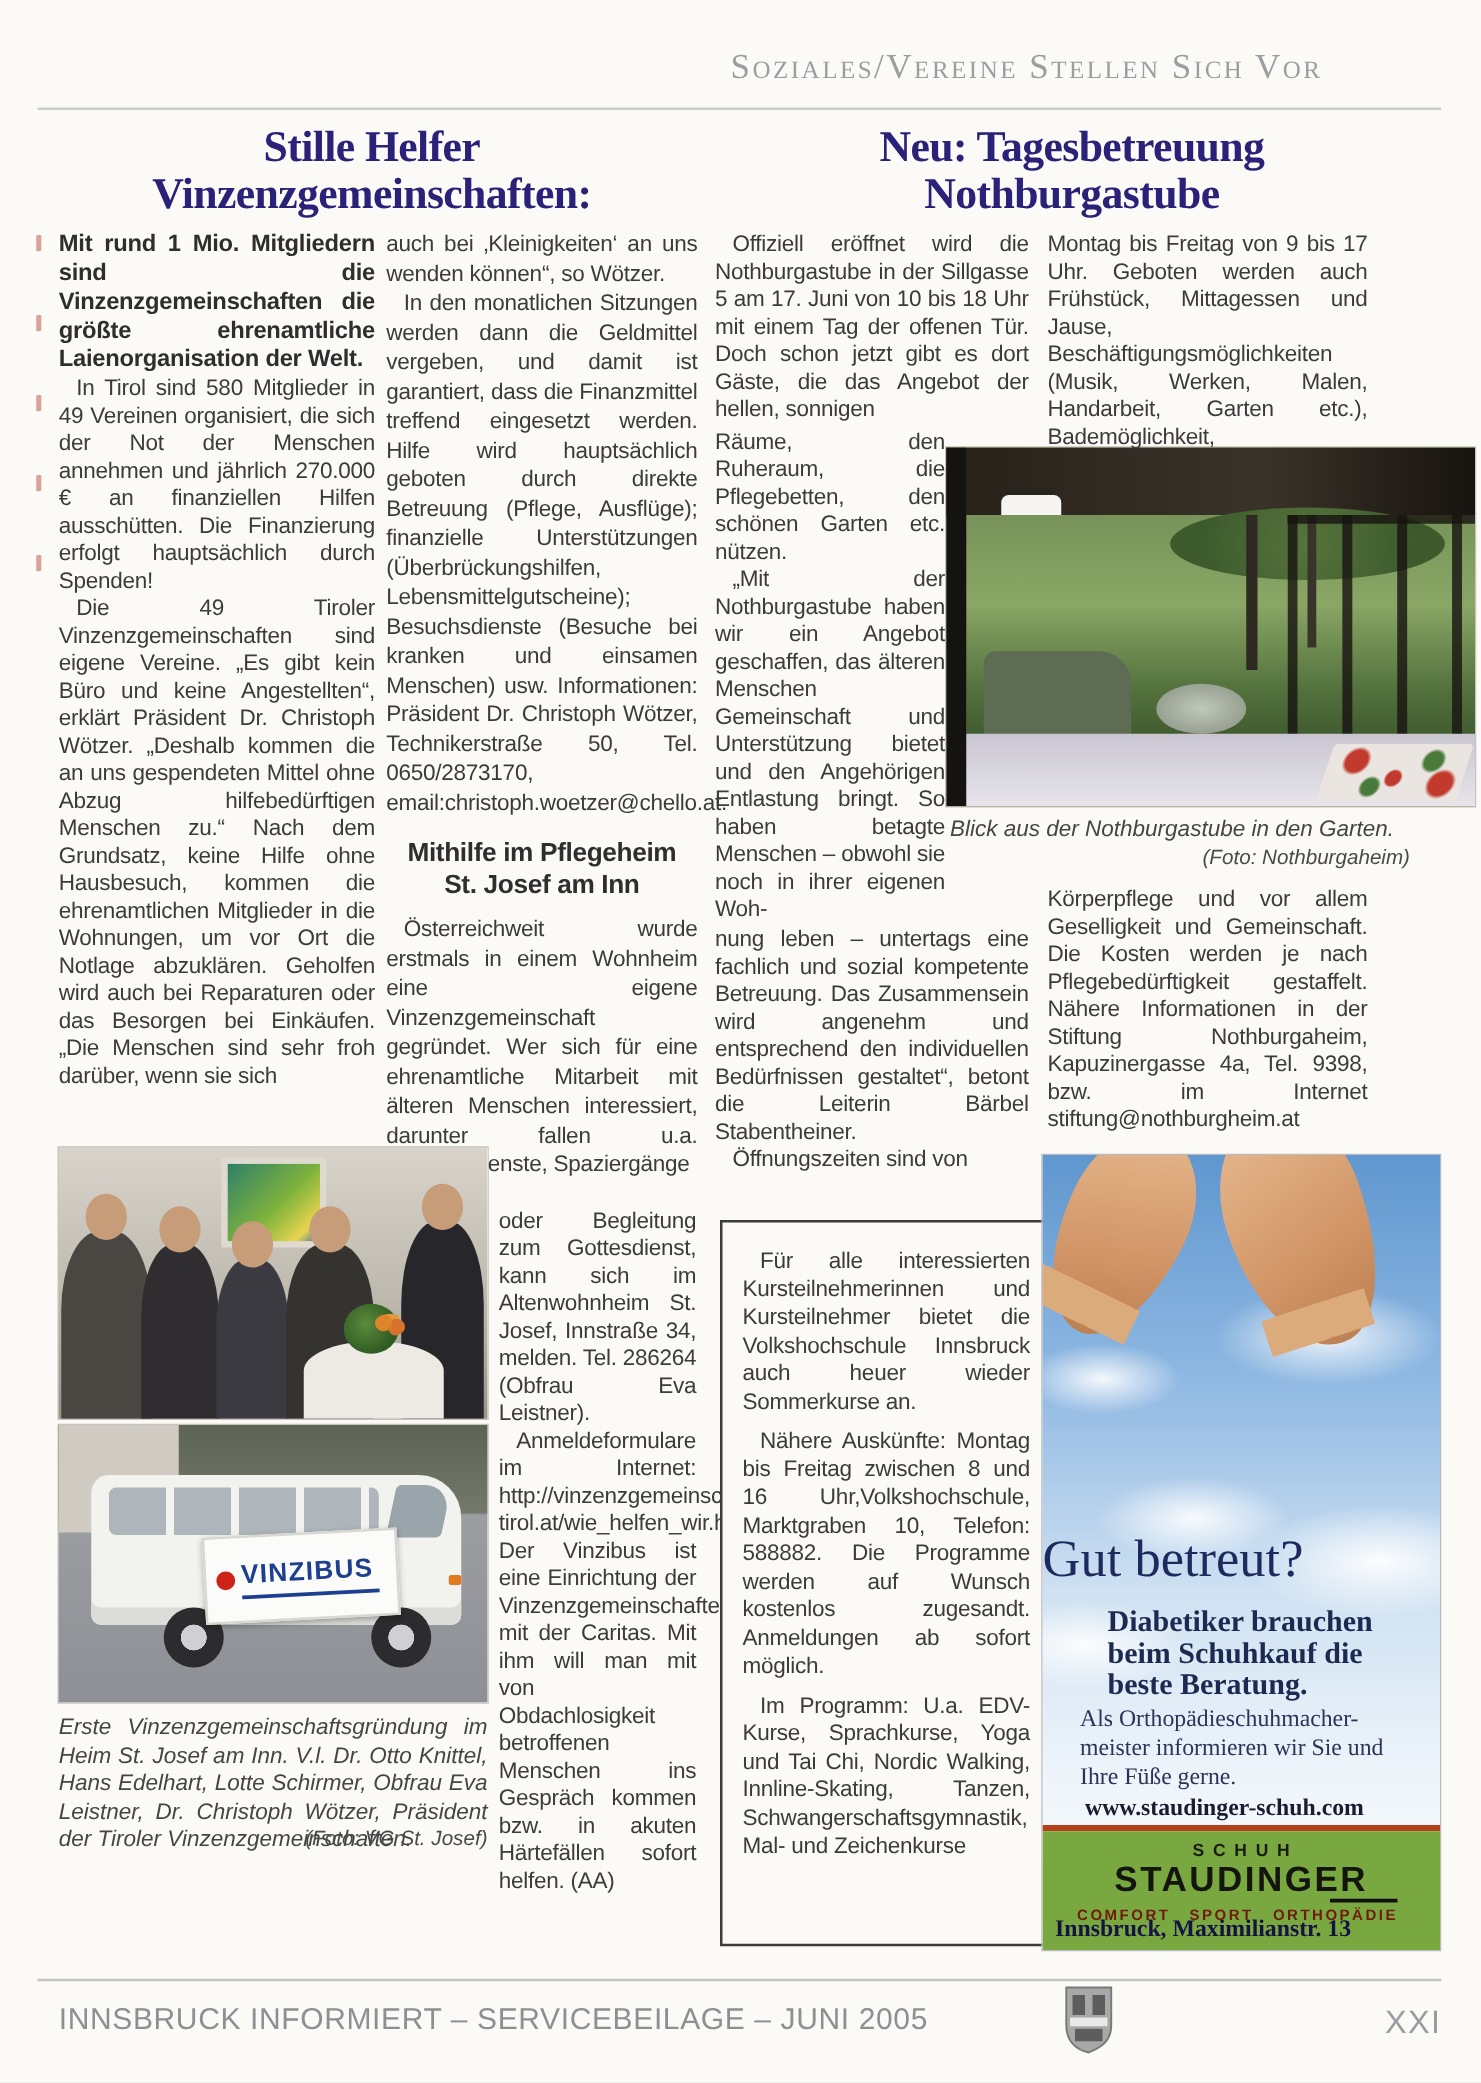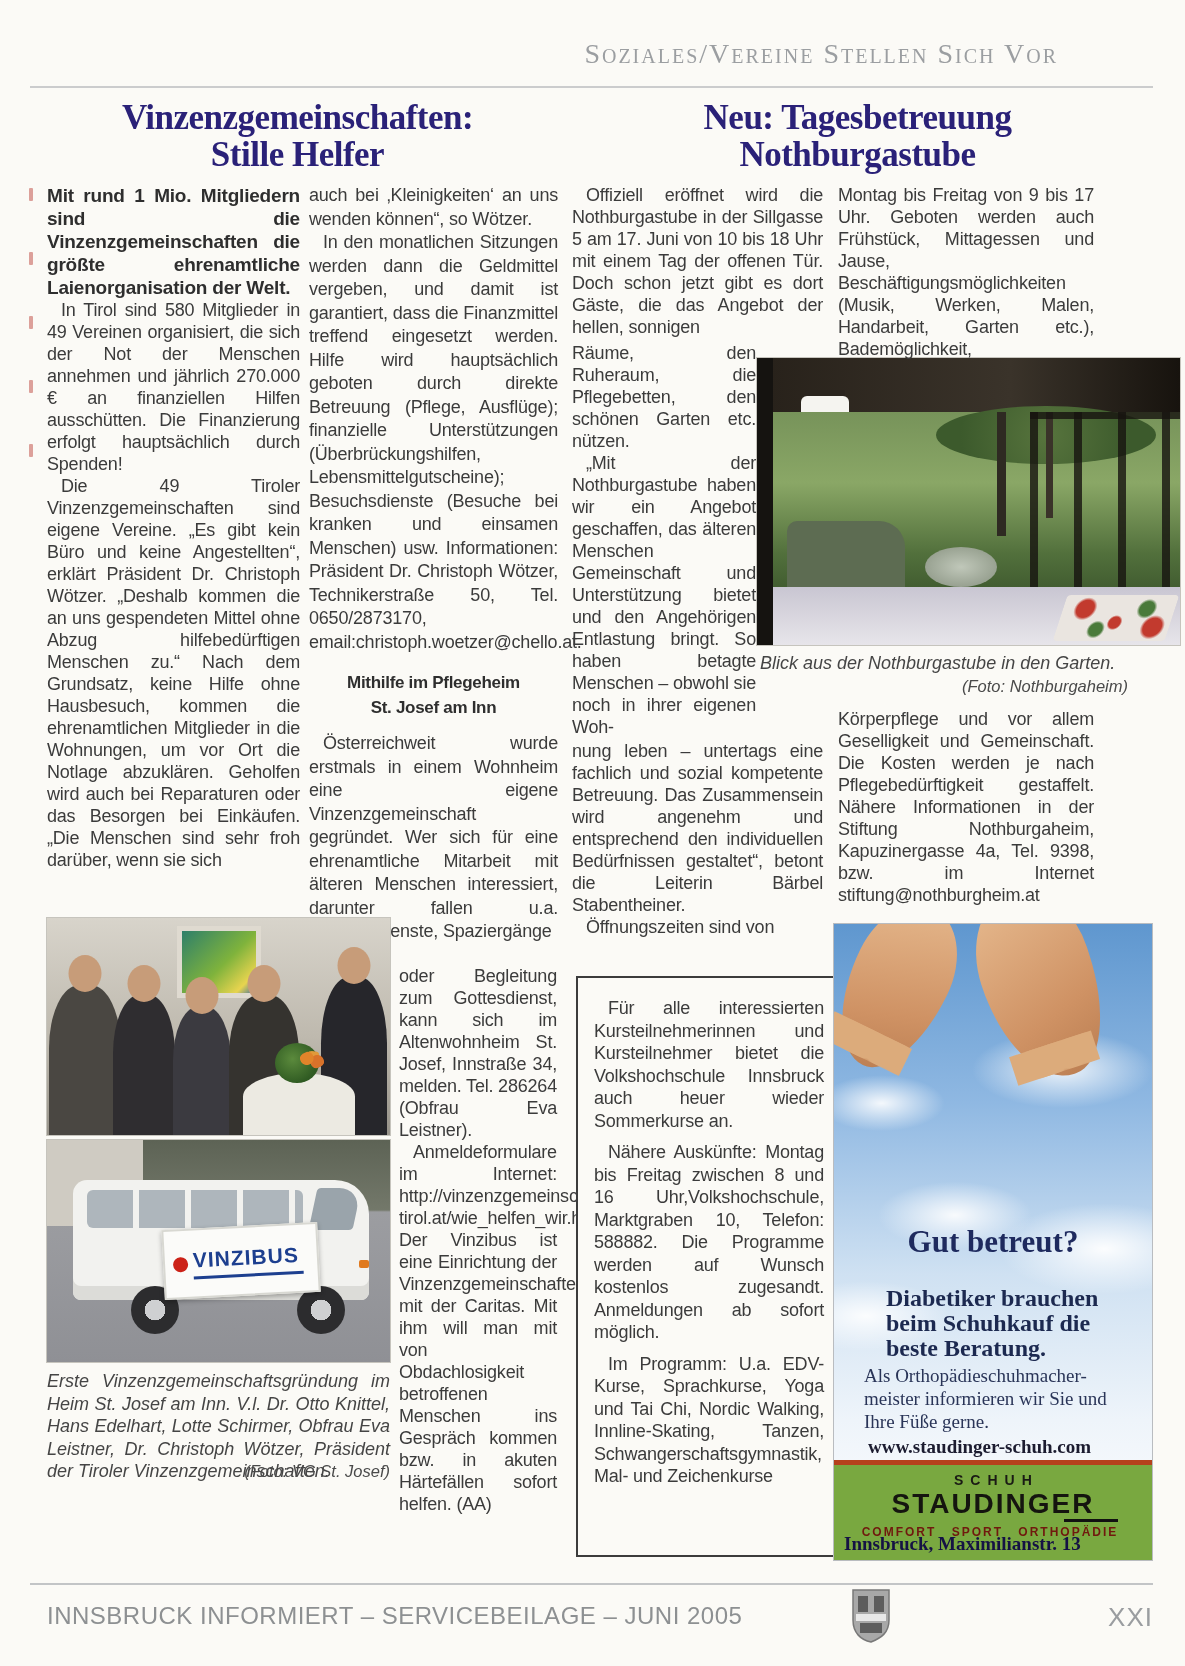--- a/index.html
+++ b/index.html
@@ -17,21 +17,21 @@
   .hl-left{left:45px;top:99px;width:505px;}
   .hl-right{left:600px;top:99px;width:515px;}
 
   
   .body-col{position:absolute;font-size:18px;line-height:22px;text-align:justify;
             color:#3b3b3b;letter-spacing:-0.2px;}
   .body-col p{margin:0;}
   .body-col p.ind{text-indent:14px;}
   .lh23 {line-height:23.5px;}
   .intro{font-weight:bold;color:#2e2e2e;font-size:19px;line-height:23px;}
-  .subhead{font-weight:bold;text-align:center;font-size:17px;line-height:25px;color:#2e2e2e;
+  .subhead{font-weight:bold;text-align:center;font-size:21px;line-height:25px;color:#2e2e2e;
            margin:16px 0 12px 0;letter-spacing:-0.3px;}
   .col1{left:47px;top:184px;width:253px;}
   .col2a{left:309px;top:184px;width:249px;}
   .col2b{left:399px;top:965px;width:158px;}
   .col3a{left:572px;top:184px;width:251px;}
   .col3n{left:572px;top:342px;width:184px;}
   .col3b{left:572px;top:740px;width:251px;}
   .col4a{left:838px;top:184px;width:256px;}
   .col4b{left:838px;top:708px;width:256px;}
 
@@ -140,22 +140,22 @@
   .foot-shape{position:absolute;background:linear-gradient(160deg,#e7bb90,#cf9264 65%,#b97c50);}
   .foot-l{left:14px;top:-24px;width:98px;height:172px;transform:rotate(26deg);
      border-radius:48% 52% 46% 54%/40% 42% 58% 60%;}
   .foot-r{left:150px;top:-36px;width:112px;height:192px;transform:rotate(-18deg);
      border-radius:50% 50% 45% 55%/42% 40% 58% 60%;}
   .foot-shape::after{content:"";position:absolute;left:4px;bottom:6px;width:86px;height:30px;
      background:radial-gradient(circle at 12% 50%,#dcab7b 0 44%,transparent 50%),
        radial-gradient(circle at 42% 40%,#dcab7b 0 38%,transparent 44%),
        radial-gradient(circle at 70% 32%,#dcab7b 0 32%,transparent 38%),
        radial-gradient(circle at 92% 28%,#dcab7b 0 26%,transparent 32%);}
-  .ad-headline{position:absolute;top:300px;left:0;right:0;text-align:center;
-     font-family:"Liberation Serif",serif;font-weight:bold;font-size:31px;color:#1e2a5e;}
+  .ad-headline{position:absolute;top:300px;left:0;right:0;text-align:left;
+     font-family:"Liberation Serif",serif;font-weight:normal;font-size:42px;color:#1e2a5e;}
   .ad-sub{position:absolute;top:362px;left:52px;width:222px;font-family:"Liberation Serif",serif;
      font-weight:bold;font-size:24px;line-height:25px;color:#1c2950;}
   .ad-body{position:absolute;top:440px;left:30px;width:254px;font-family:"Liberation Serif",serif;
      font-size:19px;line-height:23px;color:#2a3558;}
   .ad-url{position:absolute;top:512px;left:34px;font-family:"Liberation Serif",serif;
      font-weight:bold;font-size:19px;color:#1c1c30;}
   .ad-redline{position:absolute;top:536px;left:0;right:0;height:5px;background:#b5411c;}
   .ad-green{position:absolute;top:541px;left:0;right:0;bottom:0;background:#79a840;}
   .ad-schuh{position:absolute;top:7px;left:120px;font-weight:bold;font-size:14px;
      letter-spacing:7px;color:#1a1a14;}
@@ -182,22 +182,22 @@
   <div class="red-mark" style="top:188px"></div>
   <div class="red-mark" style="top:252px"></div>
   <div class="red-mark" style="top:316px"></div>
   <div class="red-mark" style="top:380px"></div>
   <div class="red-mark" style="top:444px"></div>
 
   <div class="kicker">Soziales/Vereine Stellen Sich Vor</div>
   <div class="kicker-rule"></div>
 
   <div class="headline hl-left">
+    <div>Stille Helfer</div>
     <div>Vinzenzgemeinschaften:</div>
-    <div>Stille Helfer</div>
   </div>
   <div class="headline hl-right">
     <div>Neu: Tagesbetreuung</div>
     <div>Nothburgastube</div>
   </div>
 
   <div class="body-col col1">
     <p class="intro">Mit rund 1 Mio. Mitgliedern sind die Vinzenzgemeinschaften die größte ehrenamtliche Laienorganisation der Welt.</p>
     <p class="ind">In Tirol sind 580 Mitglieder in 49 Vereinen organisiert, die sich der Not der Menschen annehmen und jährlich 270.000 € an finanziellen Hilfen ausschütten. Die Finanzierung erfolgt hauptsächlich durch Spenden!</p>
     <p class="ind">Die 49 Tiroler Vinzenzgemeinschaften sind eigene Vereine. „Es gibt kein Büro und keine Angestellten“, erklärt Präsident Dr. Christoph Wötzer. „Deshalb kommen die an uns gespendeten Mittel ohne Abzug hilfebedürftigen Menschen zu.“ Nach dem Grundsatz, keine Hilfe ohne Hausbesuch, kommen die ehrenamtlichen Mitglieder in die Wohnungen, um vor Ort die Notlage abzuklären. Geholfen wird auch bei Reparaturen oder das Besorgen bei Einkäufen. „Die Menschen sind sehr froh darüber, wenn sie sich</p>

